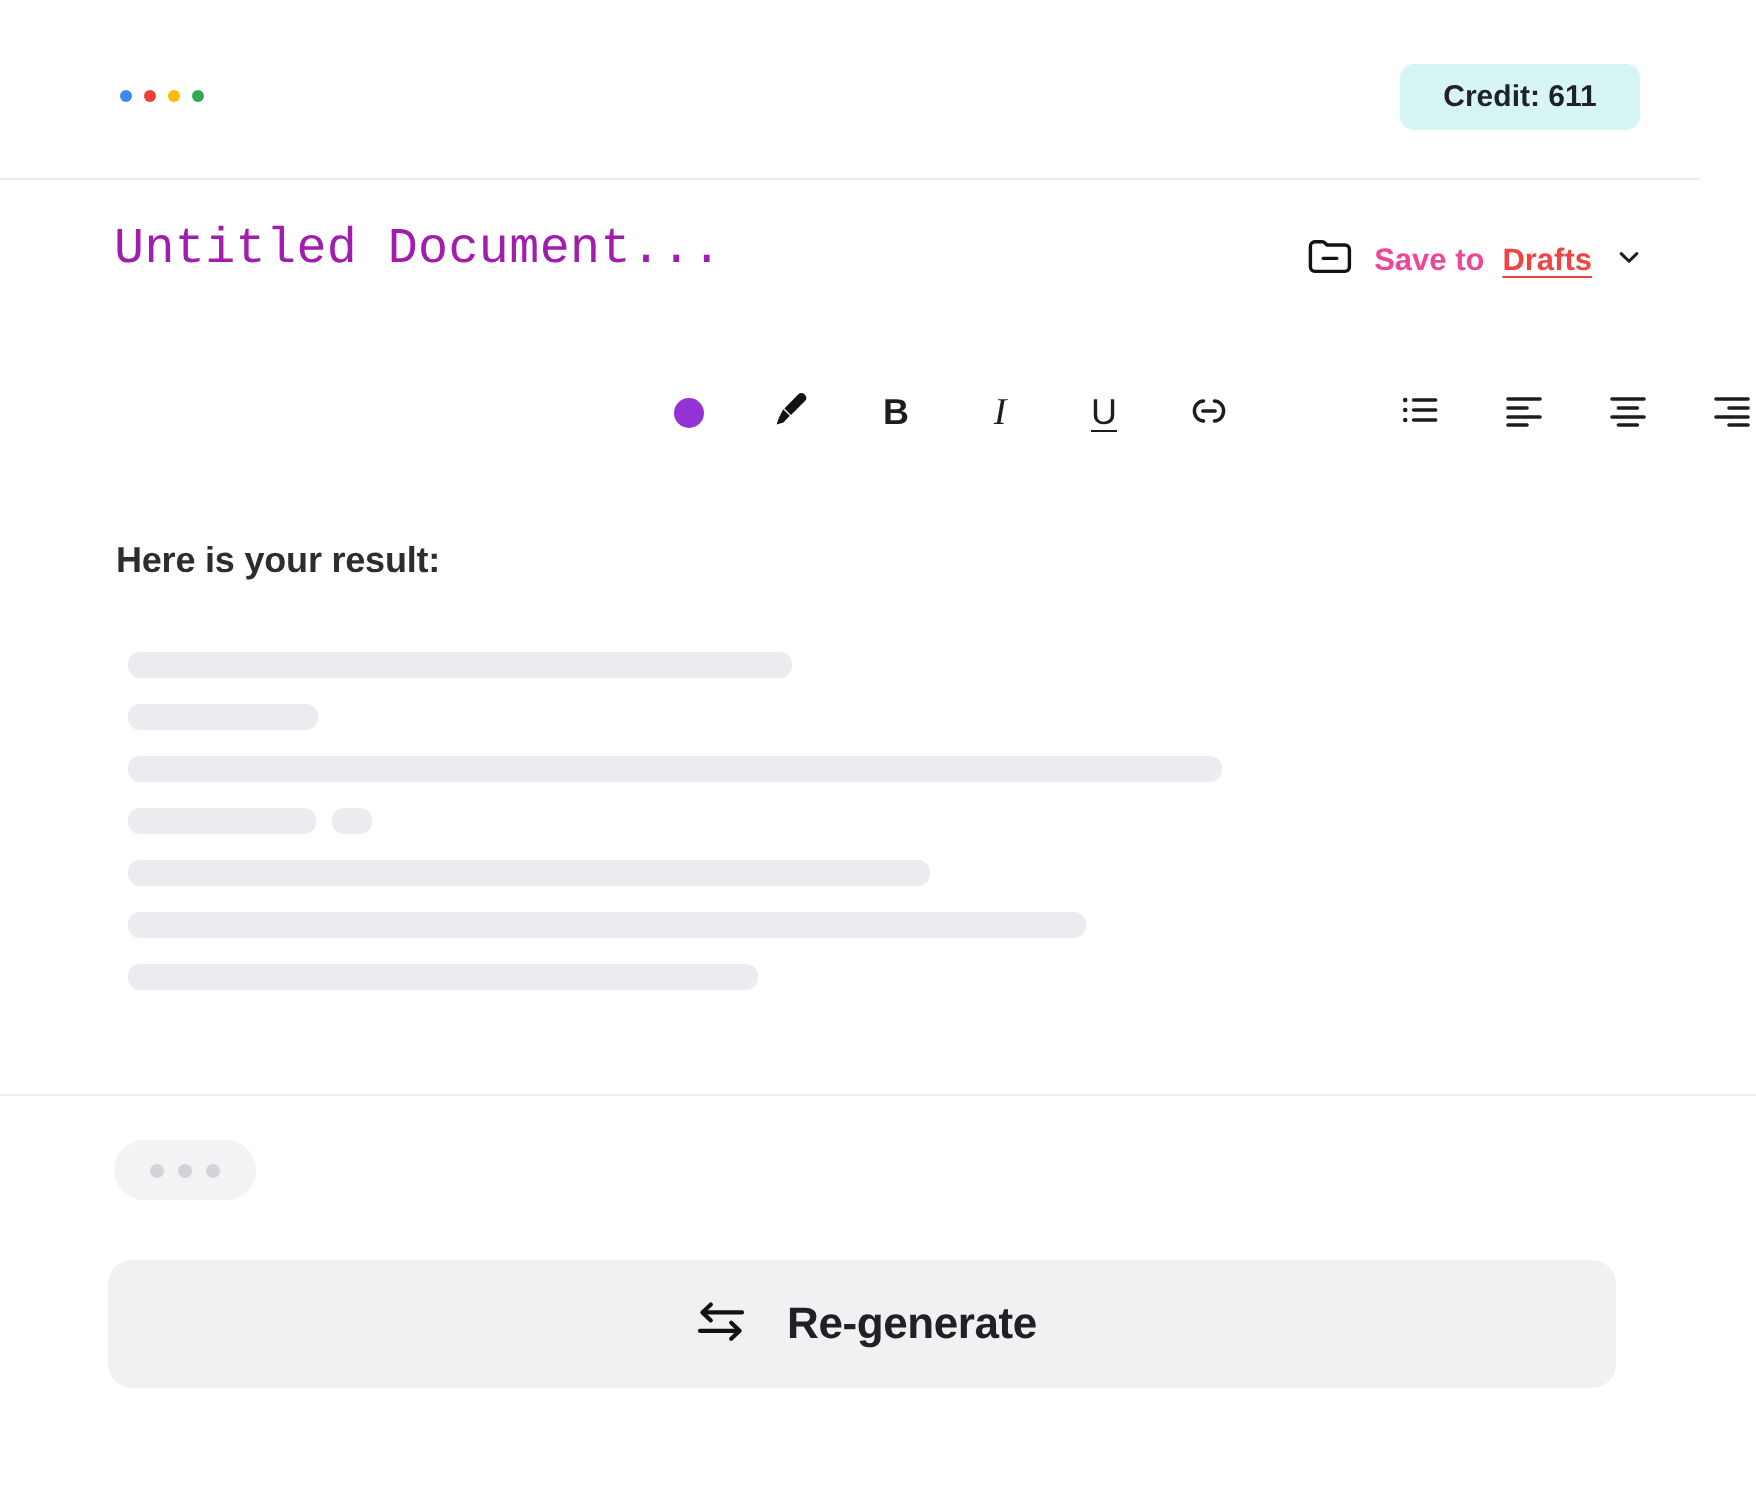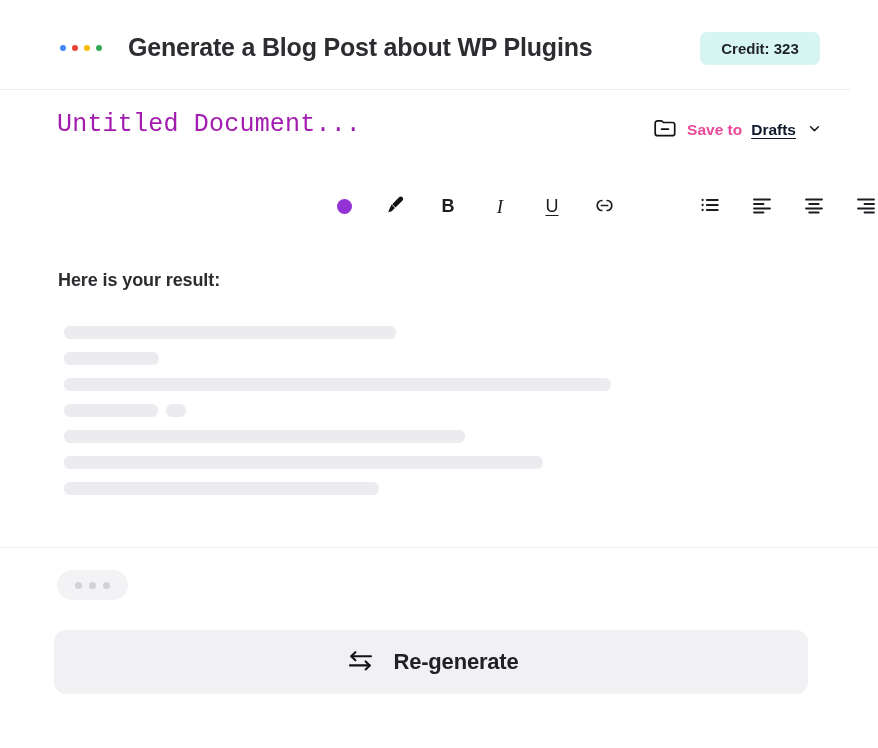--- a/index.html
+++ b/index.html
@@ -96,21 +96,21 @@
   }
   .folder-icon { display: block; }
   .save-text {
     font-size: 15.5px;
     font-weight: 600;
     color: #ec4899;
   }
   .save-target {
     font-size: 15.5px;
     font-weight: 600;
-    color: #0f172a;
+    color: #ef4444;
     text-decoration: underline;
     text-underline-offset: 3px;
   }
   .chev { display: block; margin-left: 2px; }
 
   
   .toolbar {
     position: absolute;
     left: 0;
     top: 172px;
@@ -291,23 +291,22 @@
 </head>
 <body>
 
 <div class="app-header">
   <div class="brand-dots">
     <span style="background:#4285f4"></span>
     <span style="background:#ea4335"></span>
     <span style="background:#fbbc05"></span>
     <span style="background:#34a853"></span>
   </div>
-  <div class="app-title">Generate a Blog Post about WP Plugins</div>
   <div class="credit-badge">
-    <span>Credit: 323</span>
+    <span>Credit: 611</span>
   </div>
 </div>
 
 <div class="doc-bar">
   <div class="doc-title">Untitled Document...</div>
 
   <div class="save-group">
     <span class="folder-icon">
       <svg width="26" height="26" viewBox="0 0 26 26" fill="none">
         <path d="M3.2 8.2c0-1.3 1-2.3 2.3-2.3h3.6c.5 0 1 .2 1.4.6l1 1h8.9c1.3 0 2.3 1 2.3 2.3v8.6c0 1.3-1 2.3-2.3 2.3H5.5c-1.3 0-2.3-1-2.3-2.3V8.2z" stroke="#111214" stroke-width="1.7" stroke-linejoin="round"></path>

